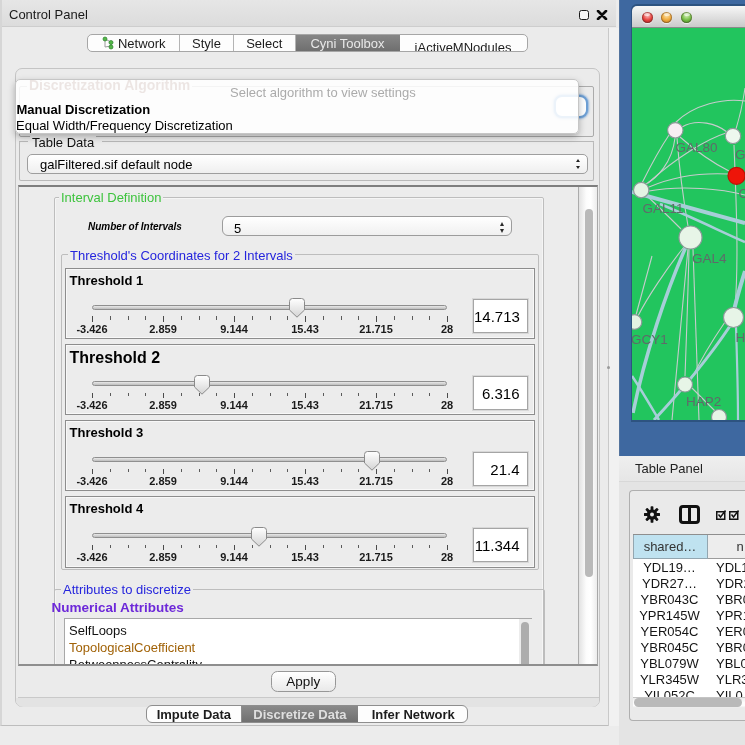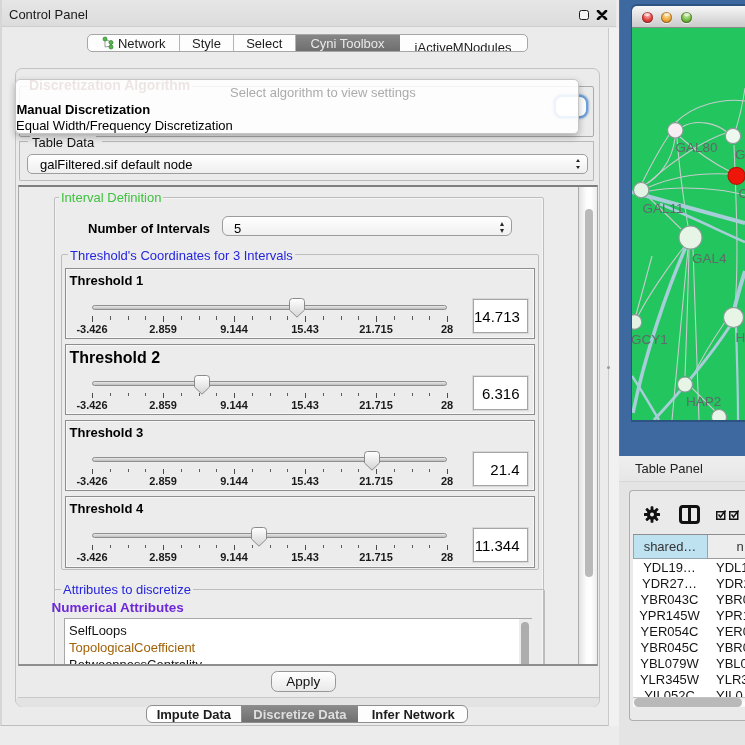--- a/index.html
+++ b/index.html
@@ -37,27 +37,27 @@
 <div class="abs" style="left:17px;top:141px;width:9px;height:1px;background:#B9B9B9;"></div>
 <div class="abs" style="left:100px;top:141px;width:492px;height:1px;background:#B9B9B9;"></div>
 <div class="txt" style="left:28px;top:135px;font-size:13px;color:#111;background:#EBEBEB;padding:0 2px;">Table Data</div>
 <div class="abs" style="left:25px;top:154px;width:561px;height:20px;background:linear-gradient(#FFFFFF,#EFEFEF);border:1px solid #9E9E9E;border-radius:5px;"></div>
 <div class="txt" style="left:38px;top:157px;font-size:13px;color:#000;">galFiltered.sif default node</div>
 <div class="abs" style="left:573.5px;top:159px;width:0;height:0;border-left:2.6px solid transparent;border-right:2.6px solid transparent;border-bottom:3.8px solid #222;"></div>
 <div class="abs" style="left:573.5px;top:165.5px;width:0;height:0;border-left:2.6px solid transparent;border-right:2.6px solid transparent;border-top:3.8px solid #222;"></div>
 <div class="abs" style="left:16px;top:185px;width:580px;height:481px;background:#ECECEC;border-top:2px solid #7E7E7E;border-left:1px solid #A8A8A8;border-bottom:2px solid #8E8E8E;border-right:1px solid #A8A8A8;overflow:hidden;">
 <div class="abs" style="left:35px;top:9.5px;width:489.5px;height:478px;border:1px solid #BDBDBD;border-radius:2px;box-shadow:inset 0 0 0 0.5px #FDFDFD;"></div>
 <div class="txt" style="left:40px;top:3px;font-size:13px;color:#3DC33D;background:#ECECEC;padding:0 2px;">Interval Definition</div>
-<div class="txt" style="left:69px;top:34px;font-size:13px;font-weight:bold;color:#000;">Number of Intervals</div>
+<div class="txt" style="left:69px;top:34px;font-size:10px;font-weight:bold;color:#000;font-style:italic;">Number of Intervals</div>
 <div class="abs" style="left:202.5px;top:29px;width:290px;height:20px;background:linear-gradient(#FFFFFF,#F0F0F0);border:1.5px solid #9C9C9C;border-radius:6px;"></div>
 <div class="txt" style="left:215px;top:34px;font-size:13px;color:#000;">5</div>
 <div class="abs" style="left:481px;top:35px;width:0;height:0;border-left:2.8px solid transparent;border-right:2.8px solid transparent;border-bottom:4px solid #2A2A2A;"></div>
 <div class="abs" style="left:481px;top:41.5px;width:0;height:0;border-left:2.8px solid transparent;border-right:2.8px solid transparent;border-top:4px solid #2A2A2A;"></div>
 <div class="abs" style="left:41.5px;top:67px;width:478px;height:316px;border:1px solid #BDBDBD;border-radius:2px;"></div>
-<div class="txt" style="left:49px;top:60.5px;font-size:13px;color:#2525DD;background:#ECECEC;padding:0 2px;">Threshold's Coordinates for 3 Intervals</div>
+<div class="txt" style="left:49px;top:60.5px;font-size:13px;color:#2525DD;background:#ECECEC;padding:0 2px;">Threshold's Coordinates for 2 Intervals</div>
 <div class="abs" style="left:45.5px;top:80.5px;width:470px;height:71.5px;background:#ECECEC;border:1px solid #8D8D8D;box-shadow:inset 0 0 0 1px #F8F8F8;"></div>
 <div class="txt" style="left:50.5px;top:85.5px;font-size:13px;font-weight:bold;color:#000;">Threshold 1</div>
 <div class="abs" style="left:73.0px;top:117.5px;width:355.0px;height:5px;border:1px solid #8F8F8F;border-radius:3px;background:linear-gradient(#E9E9E9,#BDBDBD);"></div>
 <div class="abs" style="left:73.0px;top:129.0px;width:1px;height:5.5px;background:#4A4A4A;"></div>
 <div class="abs" style="left:90.75px;top:129.0px;width:1px;height:3.5px;background:#5A5A5A;"></div>
 <div class="abs" style="left:108.5px;top:129.0px;width:1px;height:3.5px;background:#5A5A5A;"></div>
 <div class="abs" style="left:126.25px;top:129.0px;width:1px;height:3.5px;background:#5A5A5A;"></div>
 <div class="abs" style="left:144.0px;top:129.0px;width:1px;height:5.5px;background:#4A4A4A;"></div>
 <div class="abs" style="left:161.75px;top:129.0px;width:1px;height:3.5px;background:#5A5A5A;"></div>
 <div class="abs" style="left:179.5px;top:129.0px;width:1px;height:3.5px;background:#5A5A5A;"></div>

